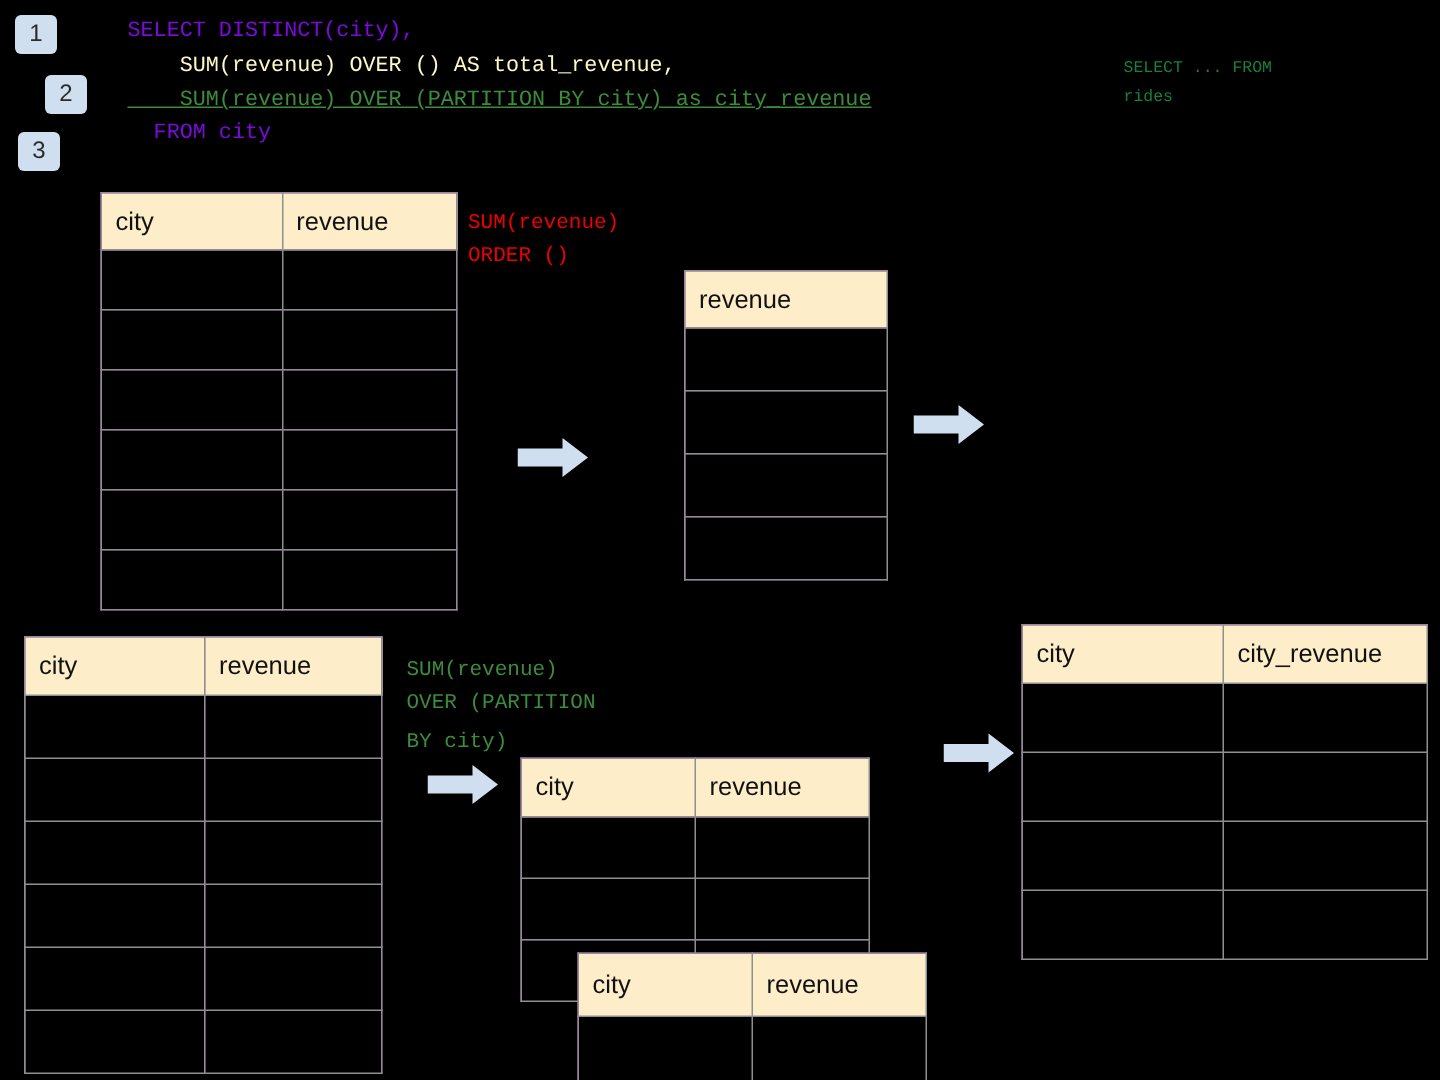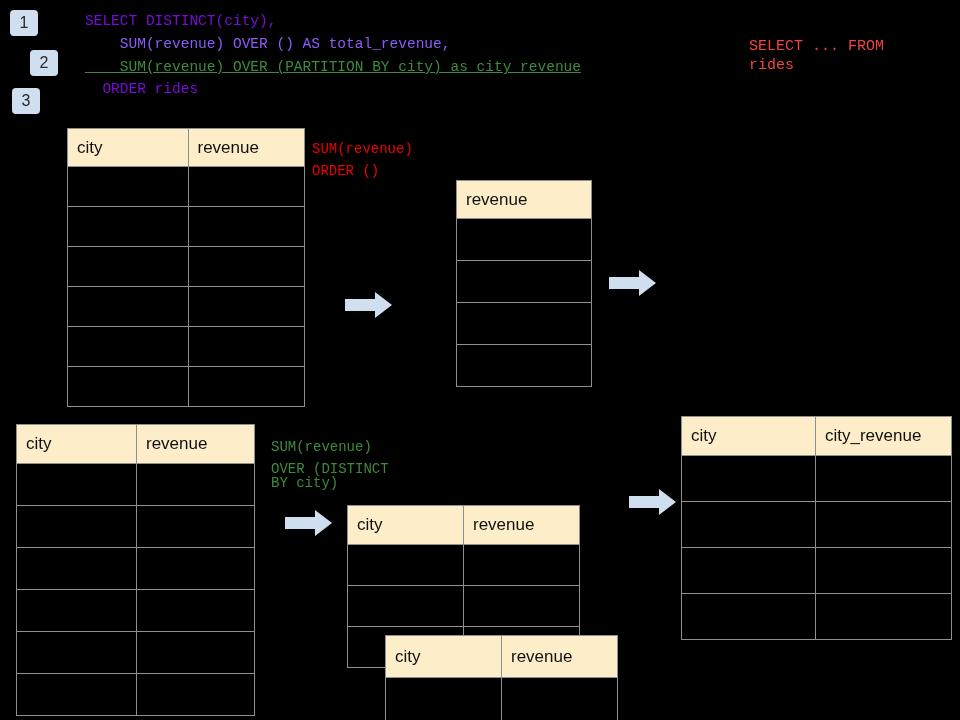--- a/index.html
+++ b/index.html
@@ -33,30 +33,30 @@
   
   .code {
     position: absolute;
     font-family: "Liberation Mono", monospace;
     font-size: 14.5px;
     line-height: 21.5px;
     white-space: pre;
     letter-spacing: 0px;
   }
   .c-purple { color: #7a0bdb; }
-  .c-red    { color: #8b5cf6; }
+  .c-red    { color: #fef9c3; }
   .c-green  { color: #3c8c3c; text-decoration: underline; }
 
   .side-note {
     position: absolute;
     font-family: "Liberation Mono", monospace;
-    font-size: 15px;
+    font-size: 11px;
     line-height: 19px;
     white-space: pre;
-    color: #ef4444;
+    color: #15803d;
   }
 
   
   .anno {
     position: absolute;
     font-family: "Liberation Mono", monospace;
     font-size: 14px;
     line-height: 22px;
     white-space: pre;
   }
@@ -96,31 +96,31 @@
 
 <div id="canvas">
 
   <div class="badge" id="badge-0" style="left: 10px; top: 10px;">1</div>
   <div class="badge" id="badge-1" style="left: 30px; top: 50px;">2</div>
   <div class="badge" id="badge-2" style="left: 12px; top: 88px;">3</div>
 
   <div class="code c-purple" style="left:85px; top:11px;">SELECT DISTINCT(city),</div>
   <div class="code c-red" style="left:85px; top:34px;">    SUM(revenue) OVER () AS total_revenue,</div>
   <div class="code c-green" style="left:85px; top:57px;">    SUM(revenue) OVER (PARTITION BY city) as city_revenue</div>
-  <div class="code c-purple" style="left:85px; top:79px;">  ORDER rides</div>
+  <div class="code c-purple" style="left:85px; top:79px;">  FROM city</div>
 
   <div class="side-note" style="left:749px; top:37px;">SELECT ... FROM</div>
   <div class="side-note" style="left:749px; top:56px;">rides</div>
 
   <div class="anno red" style="left:312px; top:138px;">SUM(revenue)</div>
   <div class="anno red" style="left:312px; top:160px;">ORDER ()</div>
 
   <div class="anno green" style="left:271px; top:436px;">SUM(revenue)</div>
-  <div class="anno green" style="left:271px; top:458px;">OVER (DISTINCT</div>
-  <div class="anno green" style="left:271px; top:472px;">BY city)</div>
+  <div class="anno green" style="left:271px; top:458px;">OVER (PARTITION</div>
+  <div class="anno green" style="left:271px; top:484px;">BY city)</div>
 
   <div id="tables-layer">
       <table class="tbl" style="left: 67px; top: 128px; width: 238px;">
         <colgroup>
           <col style="width: 120px;">
           <col style="width: 116px;">
         </colgroup>
         <thead>
           <tr style="height: 37px;">
             <th style="height: 37px;">city</th>

